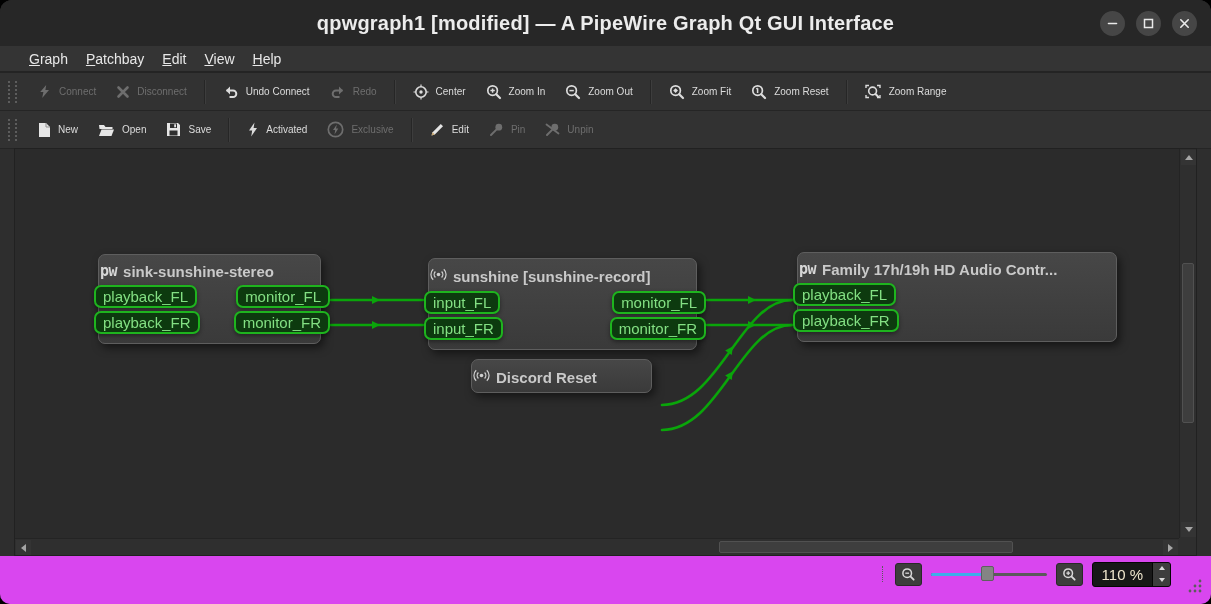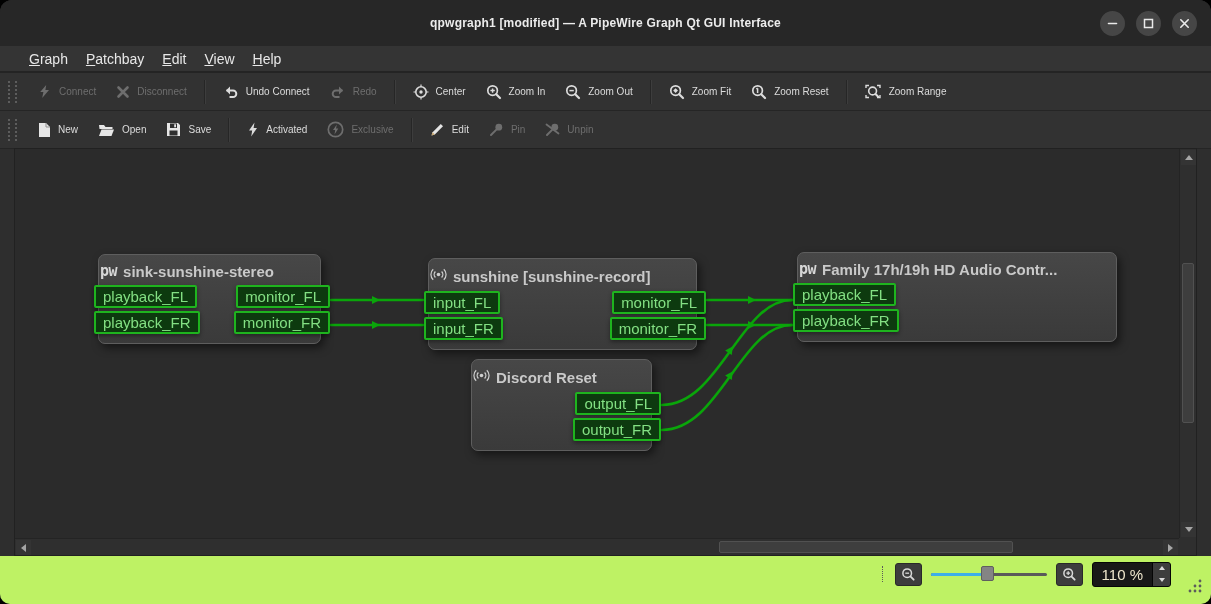--- a/index.html
+++ b/index.html
@@ -2,21 +2,21 @@
 <html><head>
 <meta charset="utf-8">
 <style>
   html,body{margin:0;padding:0;background:#000;width:1211px;height:604px;
     font-family:"Liberation Sans",sans-serif;-webkit-font-smoothing:antialiased;}
   .window{position:absolute;left:0;top:0;width:1211px;height:604px;background:#2e2e2e;
     border-radius:12px 12px 10px 10px;overflow:hidden;}
 
   
   .titlebar{height:46px;background:#272727;display:flex;align-items:center;justify-content:center;position:relative;}
-  .title{color:#ececec;font-weight:bold;font-size:12px;letter-spacing:.2px;}
+  .title{color:#ececec;font-weight:bold;font-size:20px;letter-spacing:.2px;}
   .win-controls{position:absolute;right:14px;top:0;height:100%;display:flex;align-items:center;gap:11px;}
   .win-btn{width:25px;height:25px;border-radius:50%;background:#464646;display:flex;align-items:center;justify-content:center;cursor:default;}
   .win-btn svg{display:block}
 
   
   .menubar{height:25px;background:#343434;display:flex;align-items:center;padding-left:20px;border-bottom:2px solid #242424;}
   .menu-item{display:inline-block;color:#e8e8e8;font-size:14px;padding:3px 9px;}
   .menu-item::first-letter{text-decoration:underline;}
 
   
@@ -36,38 +36,38 @@
   .wires{position:absolute;left:0;top:0;pointer-events:none;}
 
   .node{position:absolute;background:linear-gradient(#474747,#3a3a3a);border:1px solid #5e5e5e;border-radius:7px;
     box-shadow:3px 4px 9px rgba(0,0,0,.5);box-sizing:border-box;}
   .node-title{display:flex;align-items:center;gap:6px;padding:7px 1px 5px;color:#c9c9c9;font-weight:bold;font-size:15px;white-space:nowrap;overflow:hidden;}
   .pw-glyph{font-weight:bold;font-size:15px;color:#d6d6d6;letter-spacing:-.5px;font-family:"DejaVu Sans Mono",monospace;}
   .node-body{display:flex;justify-content:space-between;padding-bottom:9px;}
   .ports{display:flex;flex-direction:column;gap:3px;}
   .ports-left{align-items:flex-start;margin-left:-5px;}
   .ports-right{align-items:flex-end;margin-right:-10px;margin-left:auto;}
-  .port{background:#0d3a0f;border:2px solid #1eb41e;border-radius:2px;color:#83e083;font-size:15px;
+  .port{background:#0d3a0f;border:2px solid #1eb41e;border-radius:7px;color:#83e083;font-size:15px;
     padding:0 7px;line-height:19px;white-space:nowrap;box-shadow:0 2px 4px rgba(0,0,0,.4);}
 
   
   .vscroll{position:absolute;right:0;top:0;width:17px;height:389px;background:#2f2f2f;border-left:1px solid #242424;box-sizing:border-box;}
   .hscroll{position:absolute;left:0;bottom:0;width:1164px;height:17px;background:#2f2f2f;border-top:1px solid #242424;box-sizing:border-box;}
   .scroll-corner{position:absolute;right:0;bottom:0;width:17px;height:17px;background:#2f2f2f;}
   .sbtn{position:absolute;display:flex;align-items:center;justify-content:center;background:#343434;}
   .tri{width:0;height:0;}
   .tri-up{border-left:4px solid transparent;border-right:4px solid transparent;border-bottom:5px solid #a5a5a5;}
   .tri-down{border-left:4px solid transparent;border-right:4px solid transparent;border-top:5px solid #a5a5a5;}
   .tri-left{border-top:4px solid transparent;border-bottom:4px solid transparent;border-right:5px solid #a5a5a5;}
   .tri-right{border-top:4px solid transparent;border-bottom:4px solid transparent;border-left:5px solid #a5a5a5;}
   .vthumb{position:absolute;left:2px;width:12px;top:114px;height:160px;background:#3e3e3e;border:1px solid #515151;border-radius:2px;box-sizing:border-box;}
   .hthumb{position:absolute;top:2px;height:12px;left:704px;width:294px;background:#3e3e3e;border:1px solid #515151;border-radius:2px;box-sizing:border-box;}
 
   
-  .statusbar{position:absolute;left:0;top:556px;width:1211px;height:48px;background:#bef264;
+  .statusbar{position:absolute;left:0;top:556px;width:1211px;height:48px;background:#d946ef;
     display:flex;align-items:center;justify-content:flex-end;box-sizing:border-box;padding:0 40px 12px 0;gap:9px;}
   .ssep{border-left:1px dotted #5a5a5a;height:16px;margin:0 3px;}
   .zoombtn{width:25px;height:21px;background:#3d3d3d;border:1px solid #292929;border-radius:3px;display:flex;align-items:center;justify-content:center;}
   .slider{width:116px;height:20px;position:relative;}
   .slider-track{position:absolute;top:9px;left:0;width:116px;height:3px;background:#5a5a5a;border-radius:2px;}
   .slider-fill{position:absolute;top:9px;left:0;height:3px;background:#3daee9;border-radius:2px;}
   .slider-handle{position:absolute;top:2px;width:13px;height:15px;background:#848484;border:1px solid #5f5f5f;border-radius:2px;box-sizing:border-box;}
   .spinbox{display:flex;align-items:stretch;background:#181818;border:1px solid #050505;border-radius:3px;height:23px;overflow:hidden;}
   .spin-value{color:#efe6cc;font-size:15px;padding:0 9px;display:flex;align-items:center;}
   .spin-btns{display:flex;flex-direction:column;width:17px;background:#3d3d3d;border-left:1px solid #050505;}
@@ -385,26 +385,20 @@
       <div class="node" style="left:456px;top:210px;width:181px;">
         <div class="node-title">
           <span class="ticon">
             <svg width="17" height="17" viewBox="0 0 17 17">
                 <circle cx="8.5" cy="8.5" r="1.8" fill="#cfcfcf"></circle>
                 <path d="M5.4 5.5 a4.3 4.3 0 0 0 0 6 M11.6 5.5 a4.3 4.3 0 0 1 0 6" stroke="#cfcfcf" fill="none" stroke-width="1.3"></path>
                 <path d="M3.2 3.2 a7.3 7.3 0 0 0 0 10.6 M13.8 3.2 a7.3 7.3 0 0 1 0 10.6" stroke="#cfcfcf" fill="none" stroke-width="1.2"></path>
               </svg></span>
           <span>Discord Reset</span>
         </div>
-        <div class="node-body">
-          <div class="ports ports-right">
-            <div class="port">output_FL</div>
-            <div class="port">output_FR</div>
-          </div>
-        </div>
       </div>
 
     </div>
 
     <div class="vscroll">
       <div class="sbtn" style="left:1px;top:1px;width:15px;height:15px;">
           <div class="tri tri-up"></div>
         </div>
       <div class="vthumb"></div>
       <div class="sbtn" style="left:1px;bottom:1px;width:15px;height:15px;">

